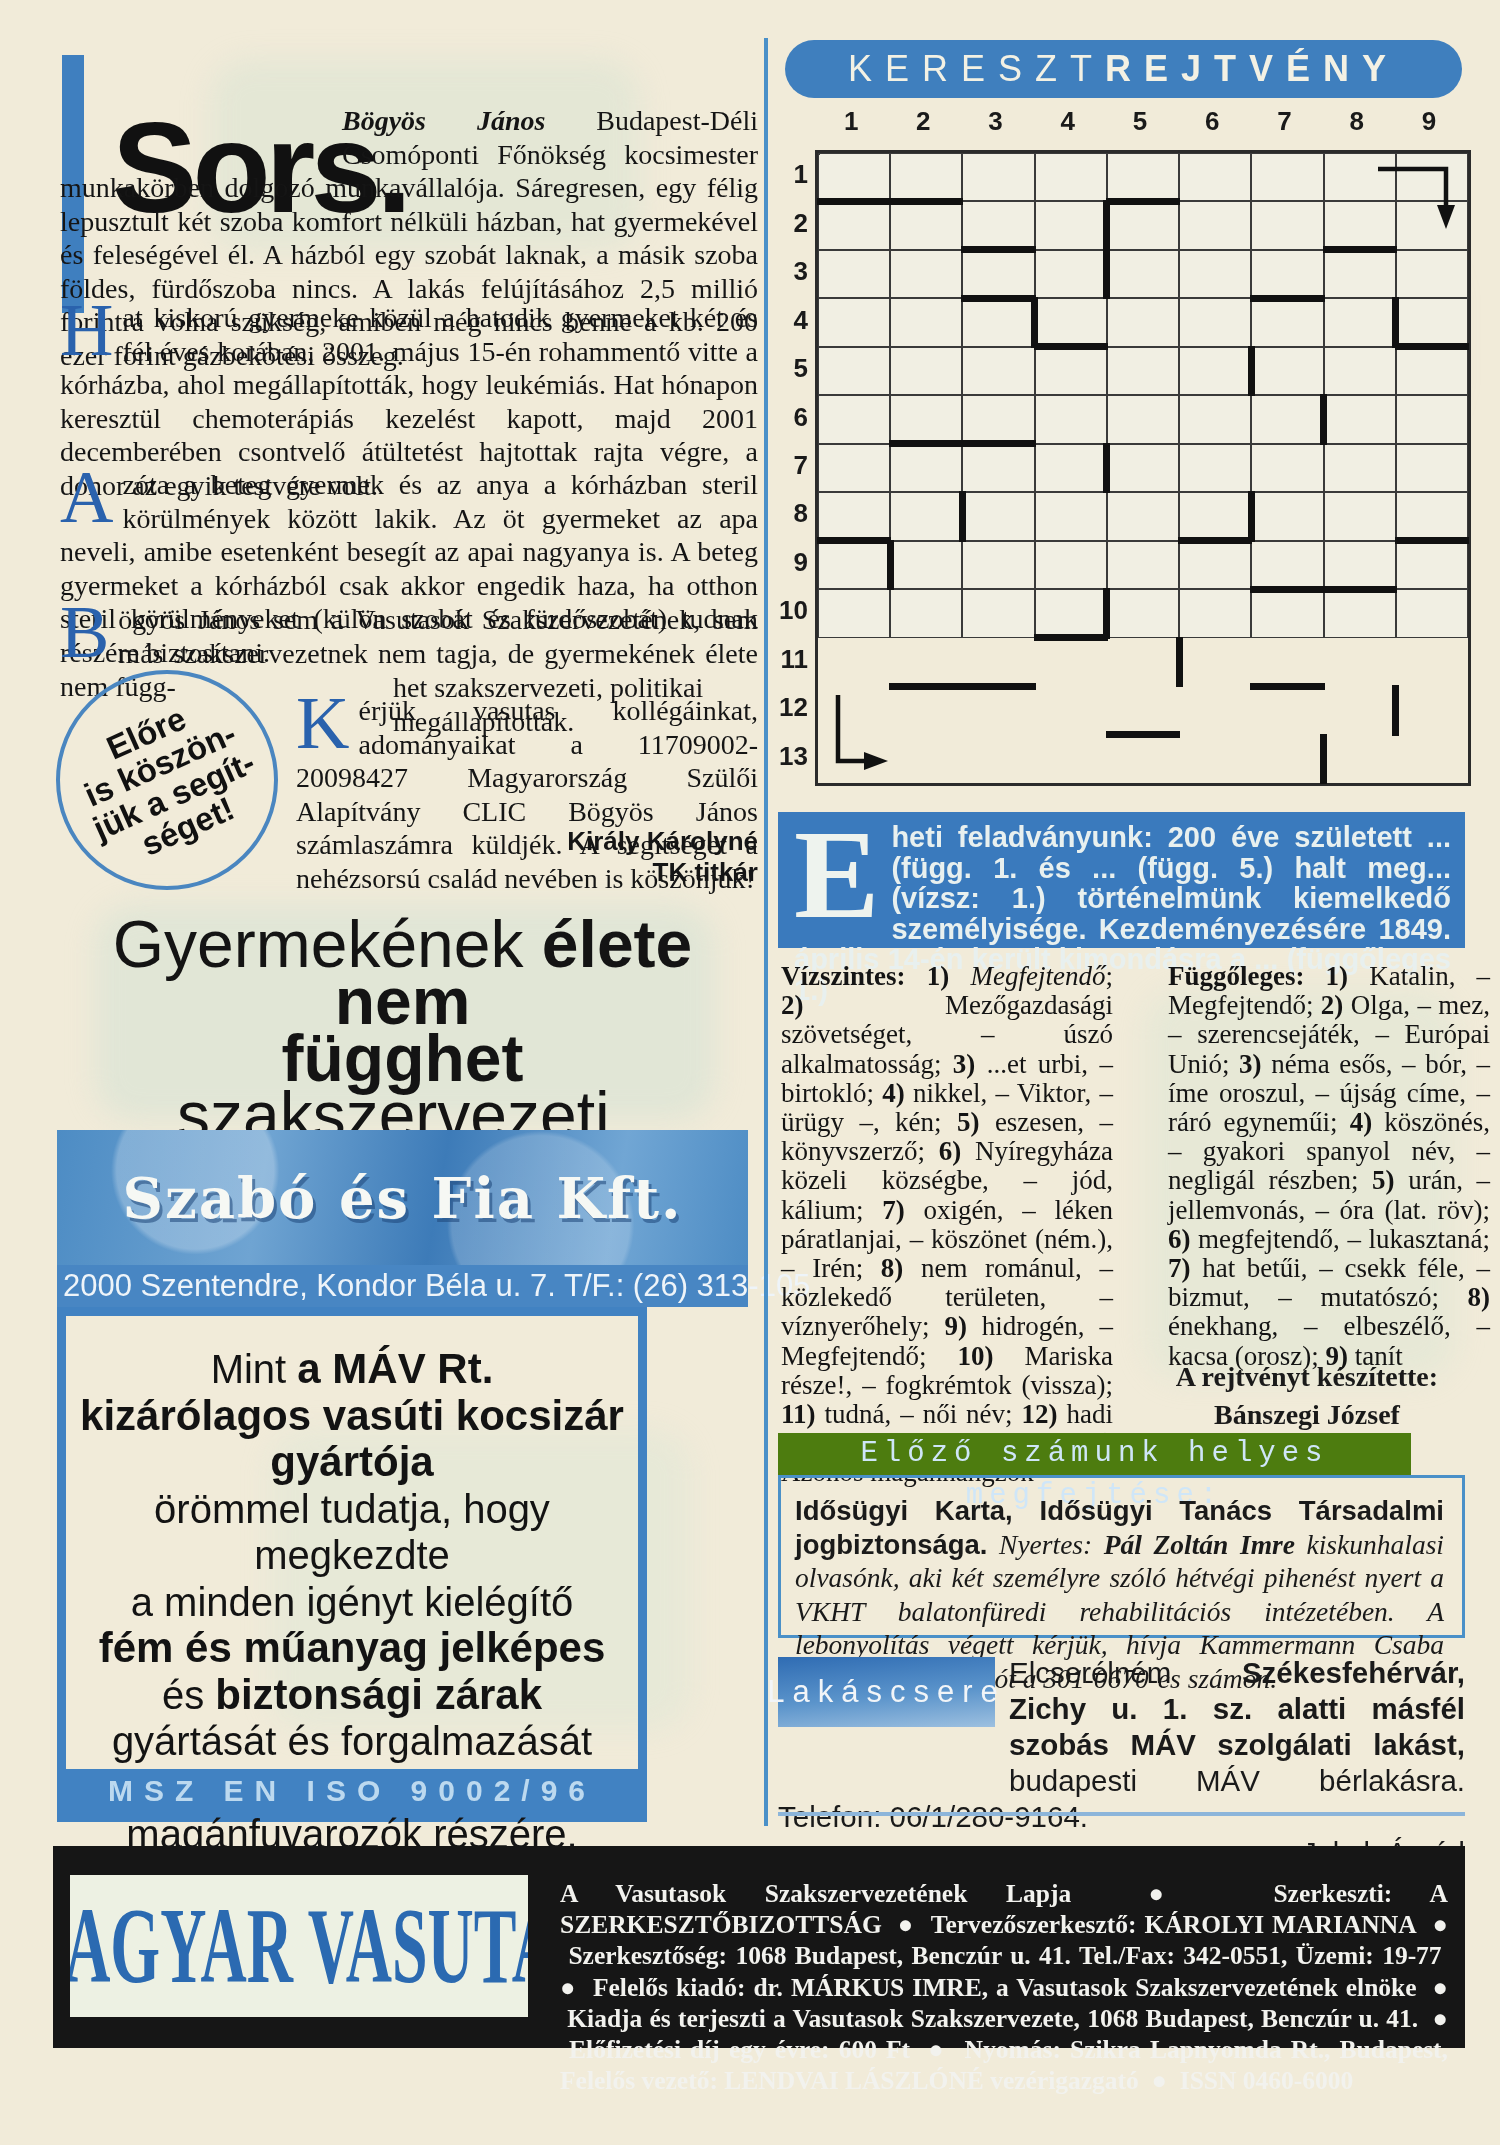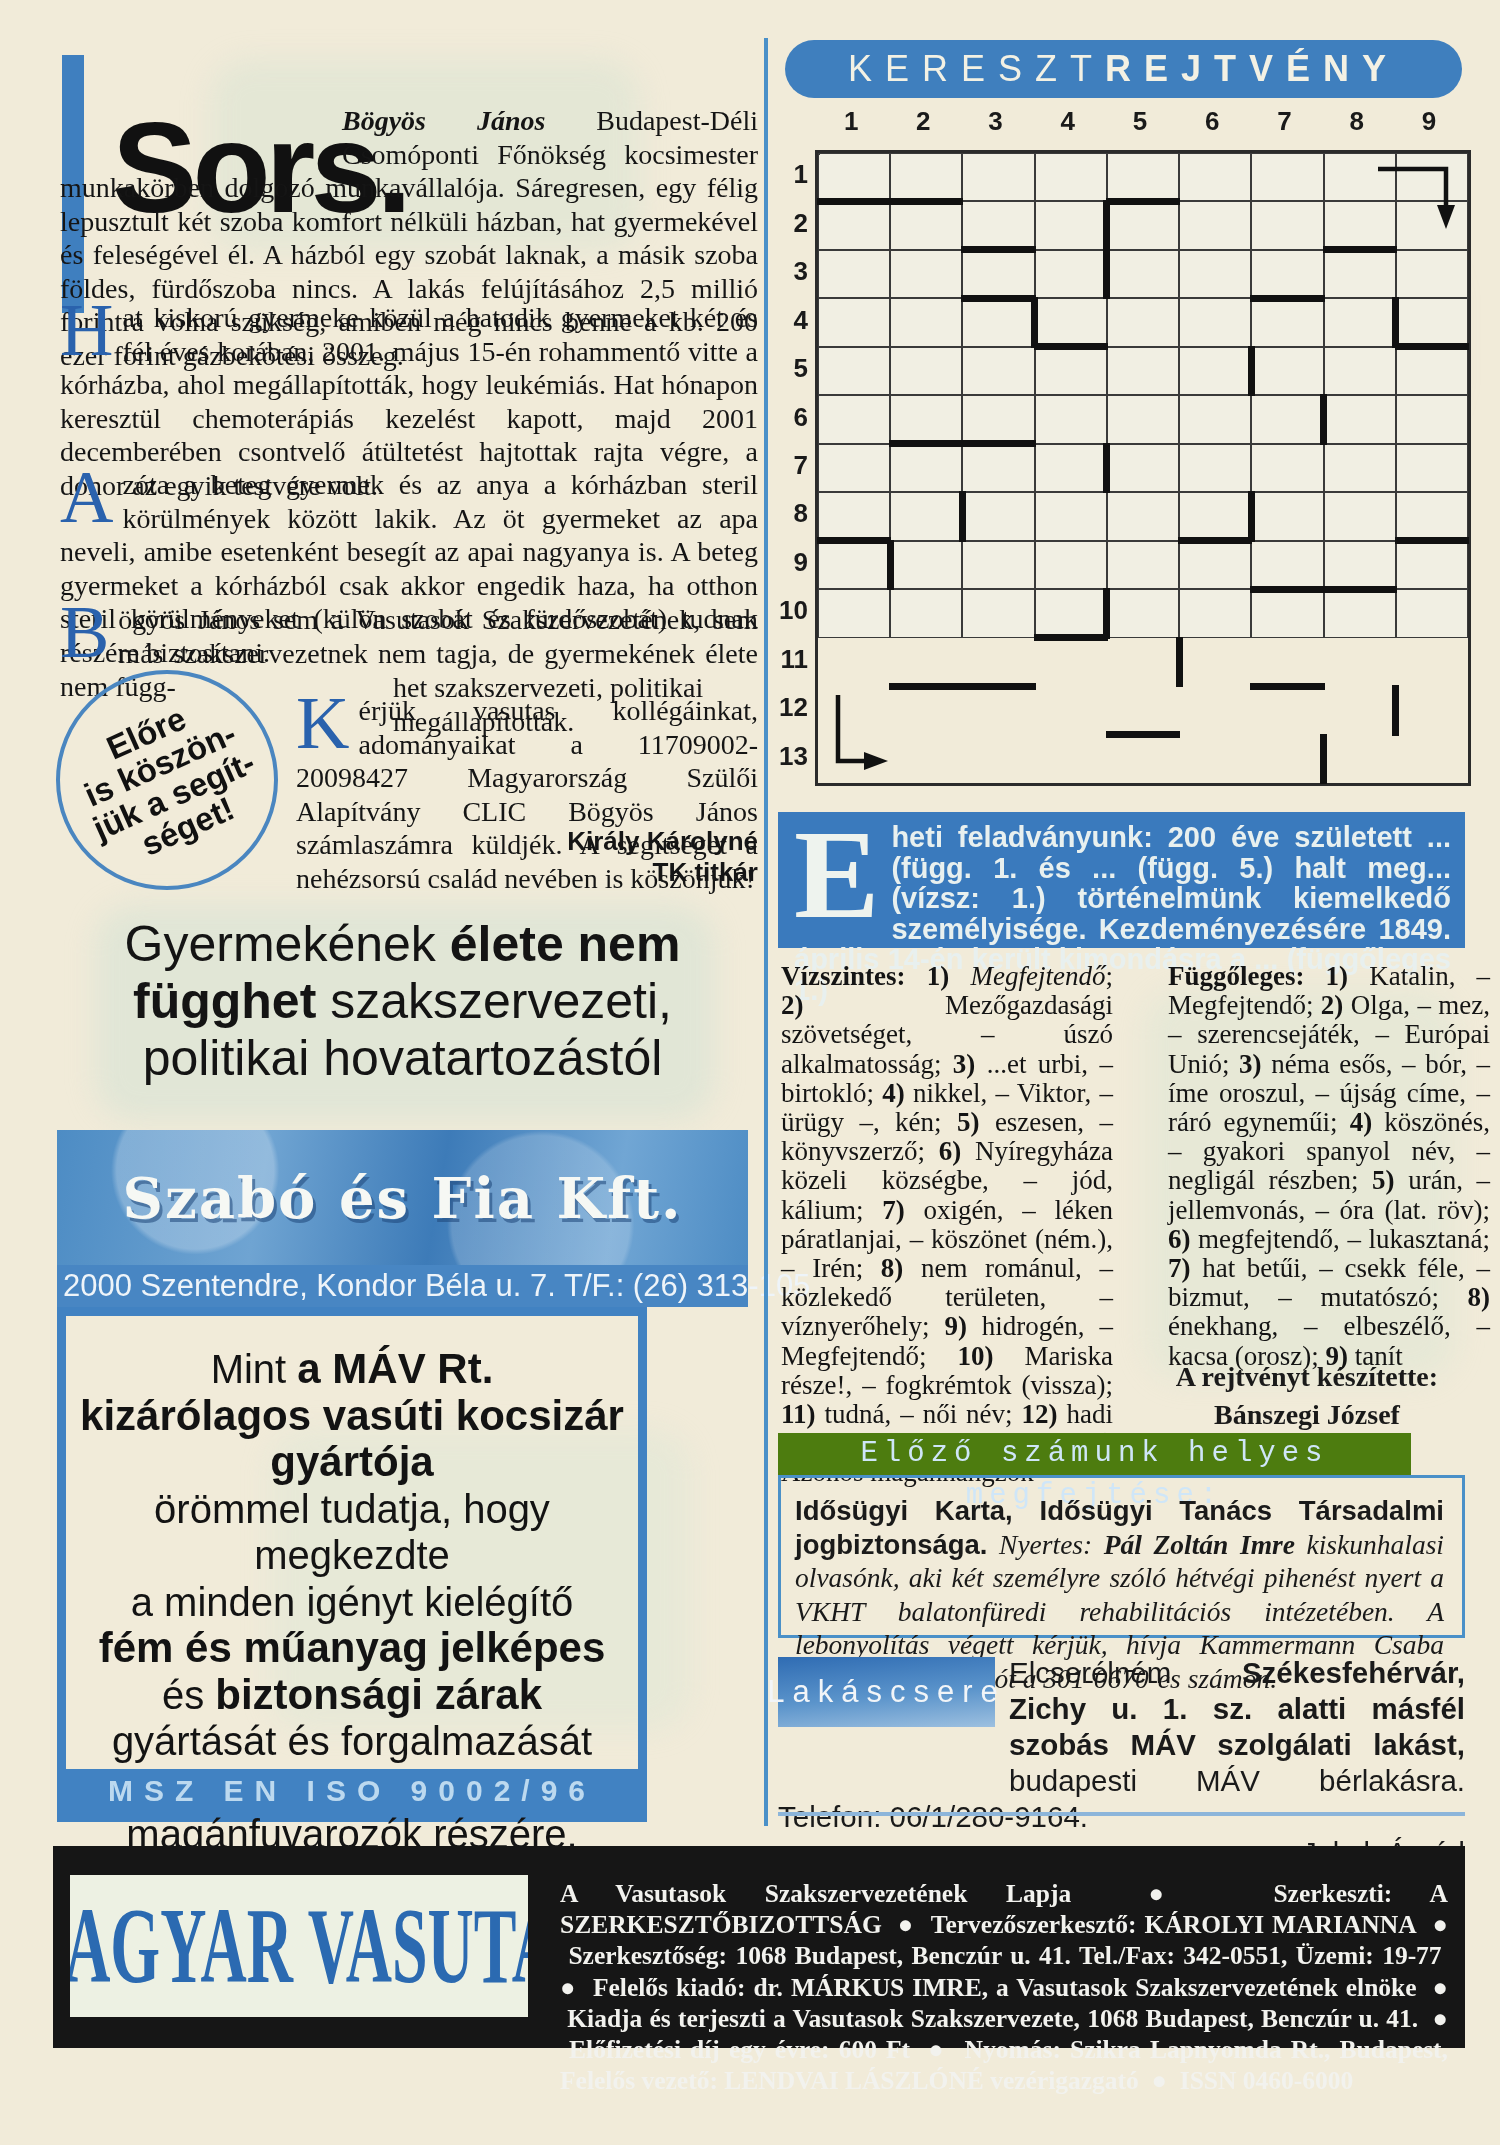--- a/index.html
+++ b/index.html
@@ -21,21 +21,21 @@
   #p5{left:296px;top:694px;width:462px;}
   .dropcap{float:left;font-size:74px;line-height:58px;padding-right:9px;color:#2a62ad;
         font-family:"Liberation Serif",serif;font-weight:normal;}
   #signature{left:60px;top:826px;width:698px;text-align:right;
         font-family:"Liberation Sans",sans-serif;font-weight:bold;font-size:26px;line-height:31px;}
   #stamp{position:absolute;left:56px;top:670px;width:214px;height:212px;border:4px solid #4a86c0;
         border-radius:50%;display:flex;align-items:center;justify-content:center;}
   #stamp-text{transform:rotate(-24deg);font-family:"Liberation Sans",sans-serif;font-weight:bold;
         font-size:33px;line-height:34px;text-align:center;color:#111;}
   #banner{position:absolute;left:70px;top:916px;width:665px;text-align:center;
-        font-family:"Liberation Sans",sans-serif;font-size:50px;line-height:57px;color:#141414;}
+        font-family:"Liberation Sans",sans-serif;font-size:66px;line-height:57px;color:#141414;}
   #banner b{font-weight:bold;}
   
   #szabo-logo{position:absolute;left:57px;top:1130px;width:691px;height:135px;
         background:
           radial-gradient(circle at 20% 30%, rgba(255,255,255,.25) 0 14%, transparent 15%),
           radial-gradient(circle at 70% 70%, rgba(255,255,255,.18) 0 18%, transparent 19%),
           linear-gradient(100deg,#4d8cc4 0%,#6fa4d2 30%,#3d7bb8 55%,#71a6d4 80%,#4d8cc4 100%);
         display:flex;align-items:center;justify-content:center;}
   #szabo-logo .logo-text{font-family:"DejaVu Serif",serif;font-weight:bold;font-size:56px;
         color:#f6f8f4;text-shadow:3px 4px 0 rgba(30,70,120,.55);letter-spacing:2px;white-space:nowrap;}

